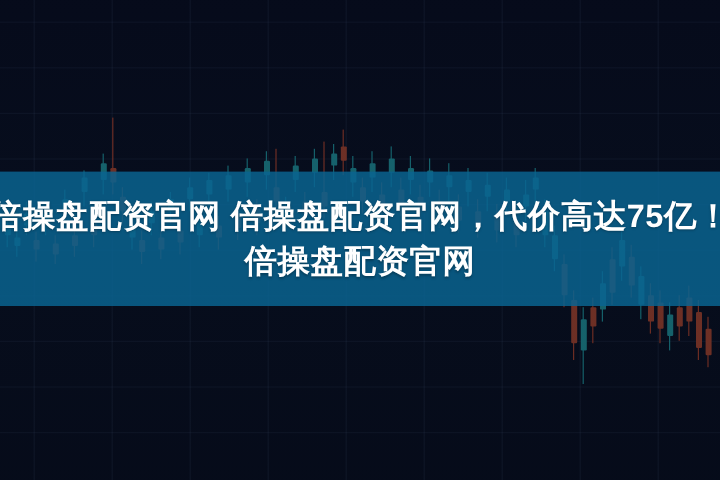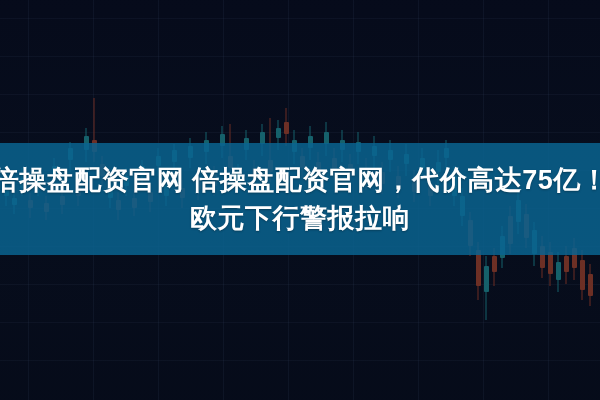--- a/index.html
+++ b/index.html
@@ -421,16 +421,16 @@
         </div>
         <div class="candle down" style="left: 587.5px; top: 264px; width: 5px; height: 42px;">
           <div class="wick" style="top: 0px; height: 42px;"></div>
           <div class="body" style="top: 10px; height: 22px;"></div>
         </div>
       </div>
   </div>
 
   <div id="banner" style="top: 143px; height: 112px; background: rgba(10, 100, 145, 0.84);">
     <div class="banner-line" style="color: rgb(255, 255, 255);">倍操盘配资官网 倍操盘配资官网，代价高达75亿！</div>
-    <div class="banner-line" style="color: rgb(255, 255, 255);">欧元下行警报拉响</div>
+    <div class="banner-line" style="color: rgb(255, 255, 255);">倍操盘配资官网</div>
   </div>
 
 </div>
 
 </body></html>

